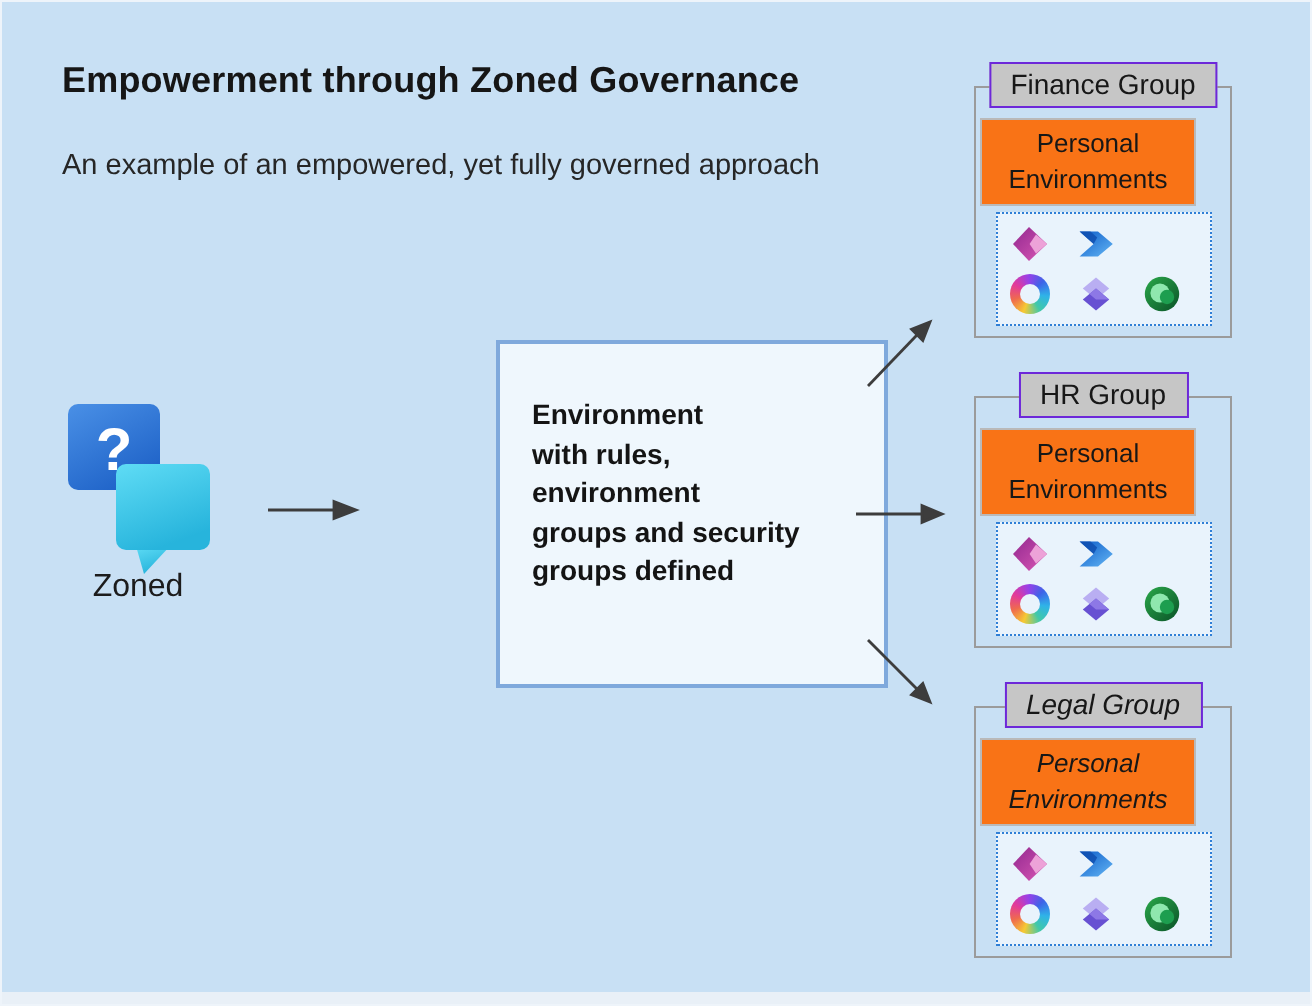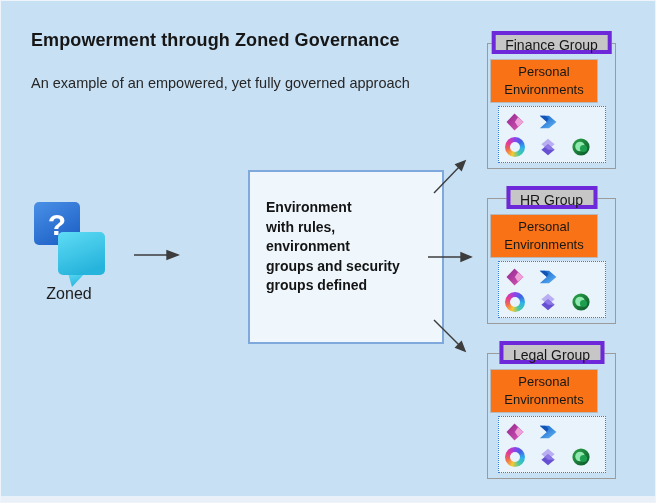--- a/index.html
+++ b/index.html
@@ -41,24 +41,24 @@
   
   .arrows { position:absolute; left:0; top:0; pointer-events:none; }
 
   
   .group {
     position:absolute; left:486px; width:129px; height:126px;
     border:1px solid #9b9b9b;
   }
   .group-finance { top:42px; }
   .group-hr     { top:197px;padding-left:40px; }
-  .group-legal  { top:352px; }
+  .group-legal  { top:352px;font-style:italic; }
   .group-label {
     position:absolute; top:-13px; left:50%; transform:translateX(-50%);
-    background:#c6c6c6; border:4px solid #6d28d9;
+    background:#c6c6c6; border:1px solid #6d28d9;
     height:23px; line-height:21px; padding:0 10px;
     font-size:14px; color:#171717; white-space:nowrap;
   }
   .pe-box {
     position:absolute; left:2px; top:15px; width:108px; height:44px;
     background:#f97316; border:1px solid #b9b9b9;
     display:flex; align-items:center; justify-content:center;
     text-align:center; font-size:13px; line-height:1.4; color:#171717;
     padding:0 6px;
   }

